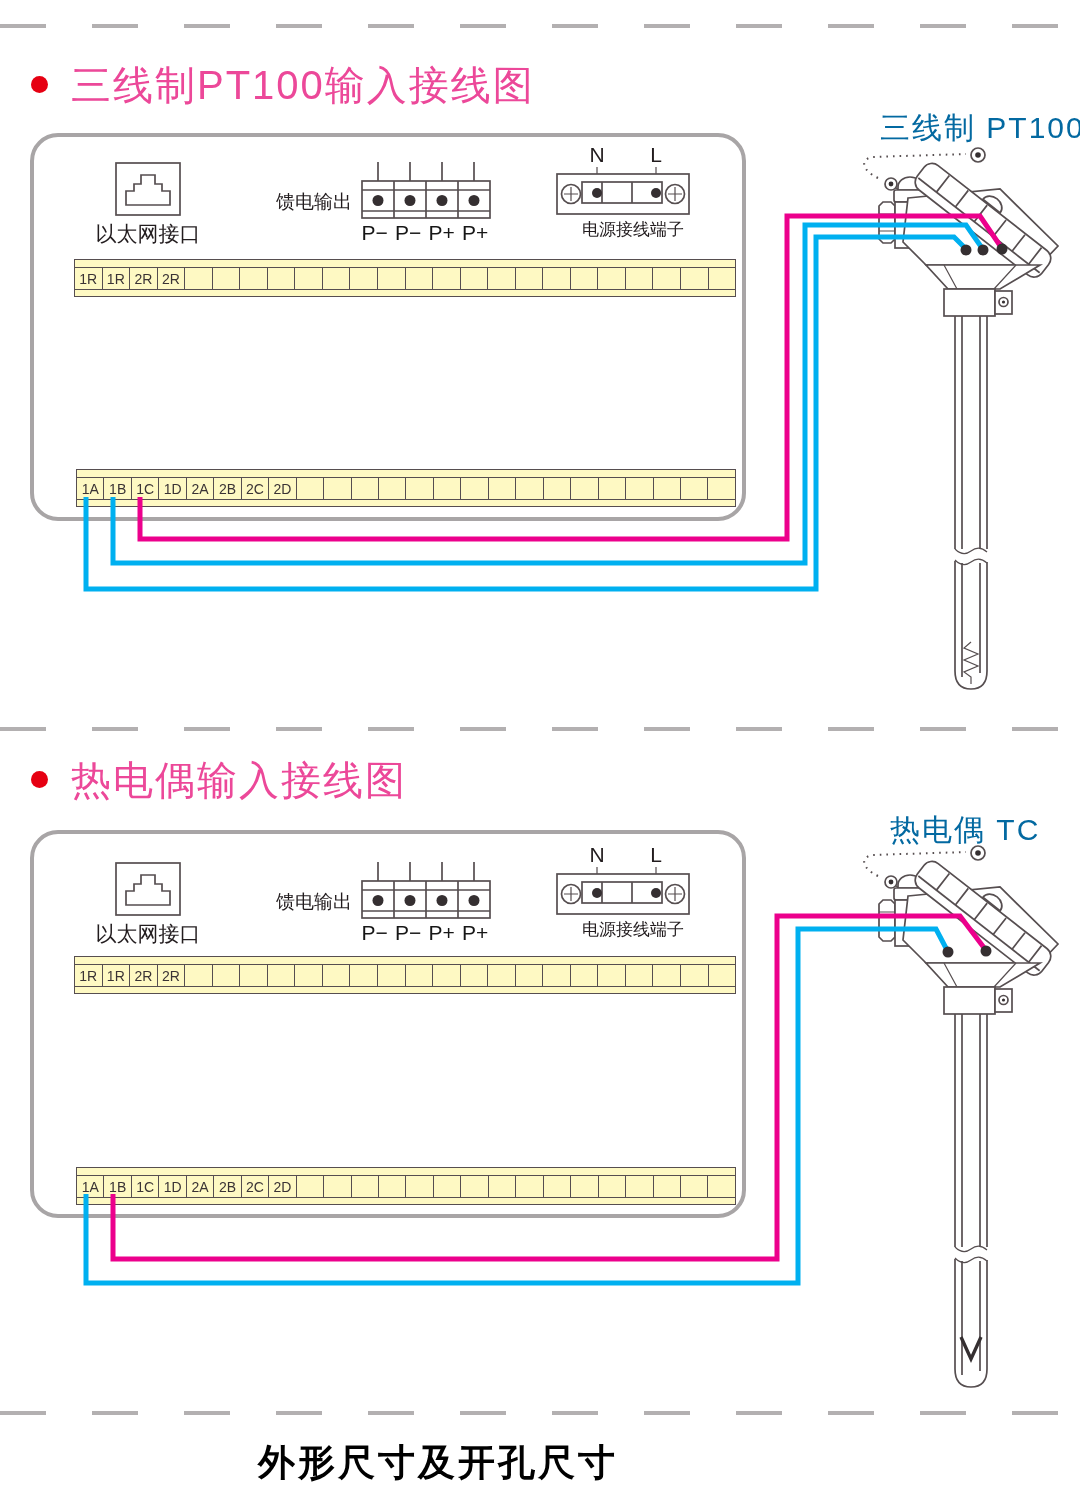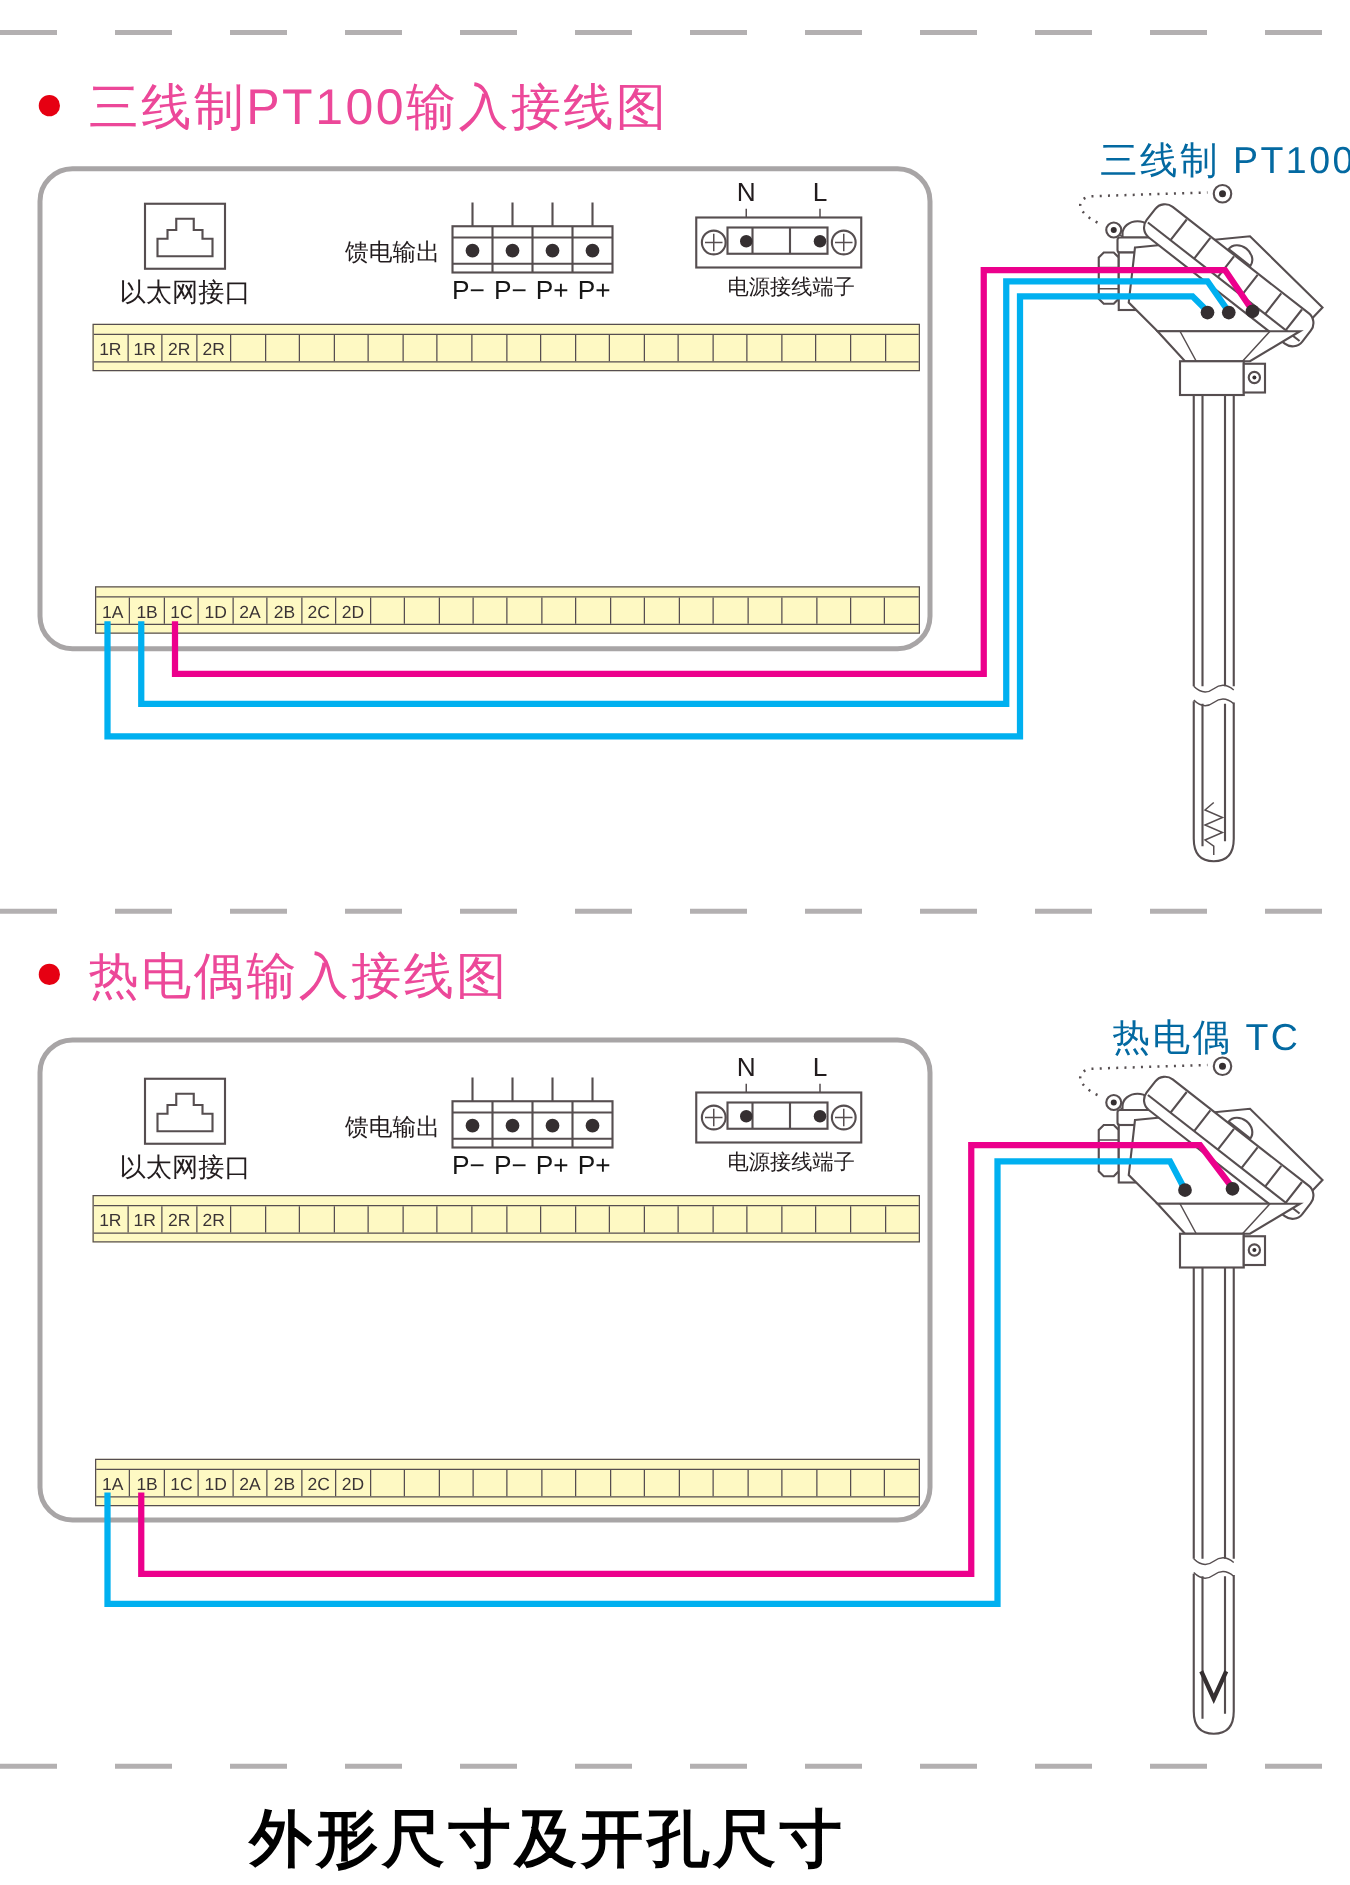--- a/index.html
+++ b/index.html
@@ -19,21 +19,21 @@
   .feed-terms{position:absolute;left:324px;top:84px;width:134px;display:flex;}
   .feed-terms span{flex:1 1 0;text-align:center;font-size:21px;color:#161616;}
   .strip{position:absolute;height:38px;box-sizing:border-box;border:1.6px solid #564e50;background:#fef9c3;}
   .band-top{height:7px;border-bottom:1.5px solid #564e50;}
   .cells{display:flex;height:21px;border-bottom:1.5px solid #564e50;}
   .cell{flex:1 1 0;border-right:1.4px solid #564e50;display:flex;align-items:center;justify-content:center;
         font-size:14px;color:#3a3335;overflow:hidden;}
   .cell:last-child{border-right:none;}
   .sensor-label{position:absolute;font-size:30px;letter-spacing:2px;color:#0369a1;white-space:nowrap;}
   .bottom-title{position:absolute;left:0;top:1438px;width:876px;text-align:center;
-        font-size:50px;font-weight:700;letter-spacing:3px;color:#000;}
+        font-size:37px;font-weight:700;letter-spacing:3px;color:#000;}
   svg.blk{position:absolute;overflow:visible;}
   .ln{fill:#fff;stroke:#564e50;stroke-width:1.7px;}
   .nf{fill:none;stroke:#564e50;stroke-width:1.7px;}
   .thin{stroke-width:1.2px;}
   .dotl{fill:none;stroke:#564e50;stroke-width:2px;stroke-dasharray:1.6 5;}
   .dark{fill:#352f31;stroke:none;}
   .wire{fill:none;stroke-width:5px;}
   .wire.c{stroke:#00b0f0;}
   .wire.m{stroke:#ec008c;}
   .vee{fill:none;stroke:#352f31;stroke-width:3.4px;}

